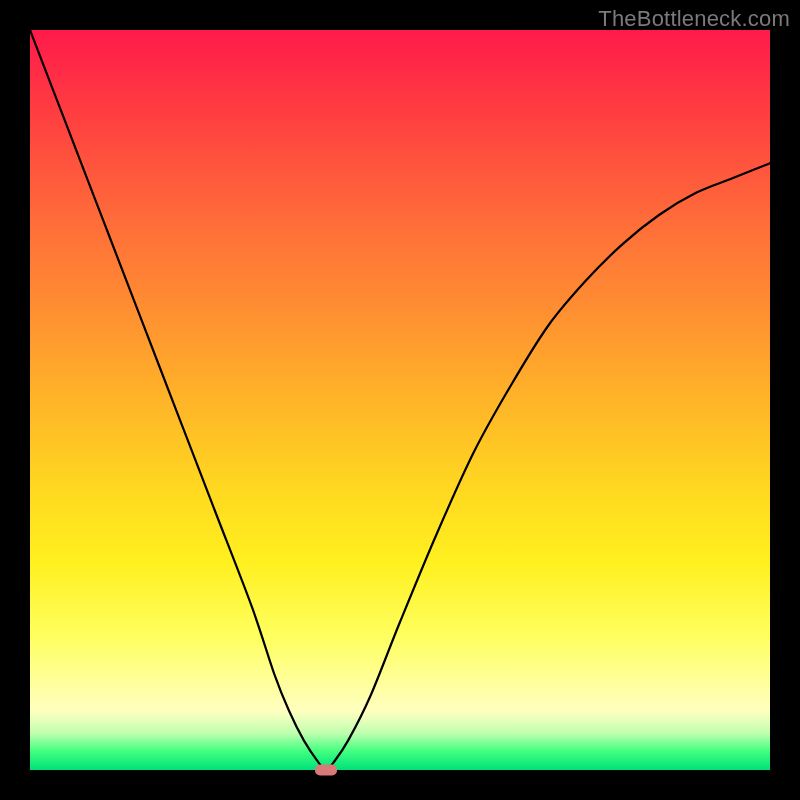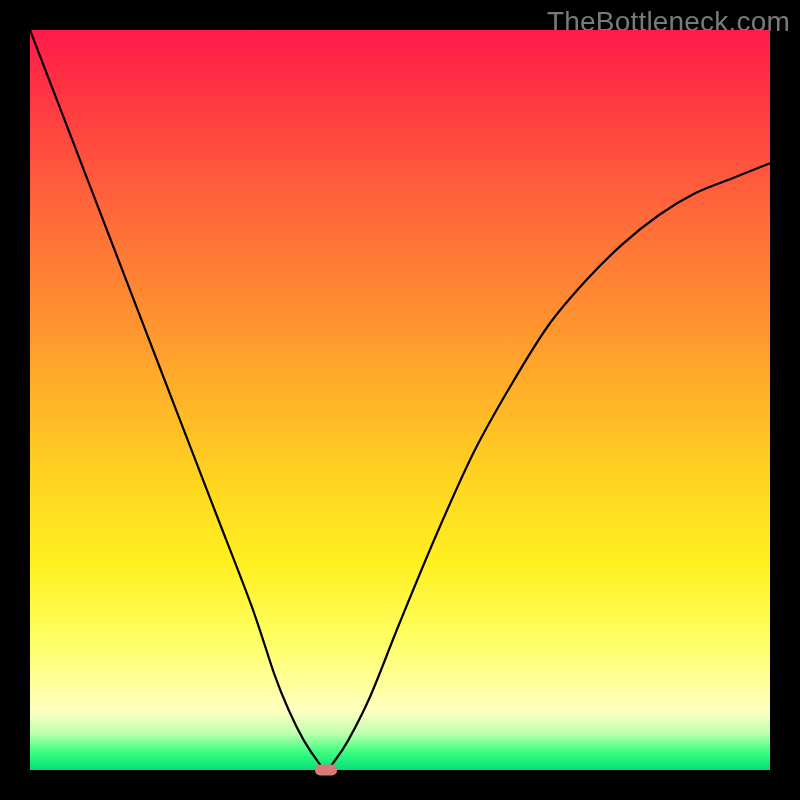--- a/index.html
+++ b/index.html
@@ -31,21 +31,21 @@
       #c0ffb0 95%,
       #40ff80 97.5%,
       #00e078 100%
     );
   }
   .watermark {
     position: absolute;
     top: 6px;
     right: 10px;
     color: #7a7a7a;
-    font-size: 28px;
+    font-size: 22px;
     letter-spacing: 0.2px;
     font-weight: 400;
     user-select: none;
   }
   svg.curve {
     position: absolute;
     left: 0;
     top: 0;
     width: 740px;
     height: 740px;

